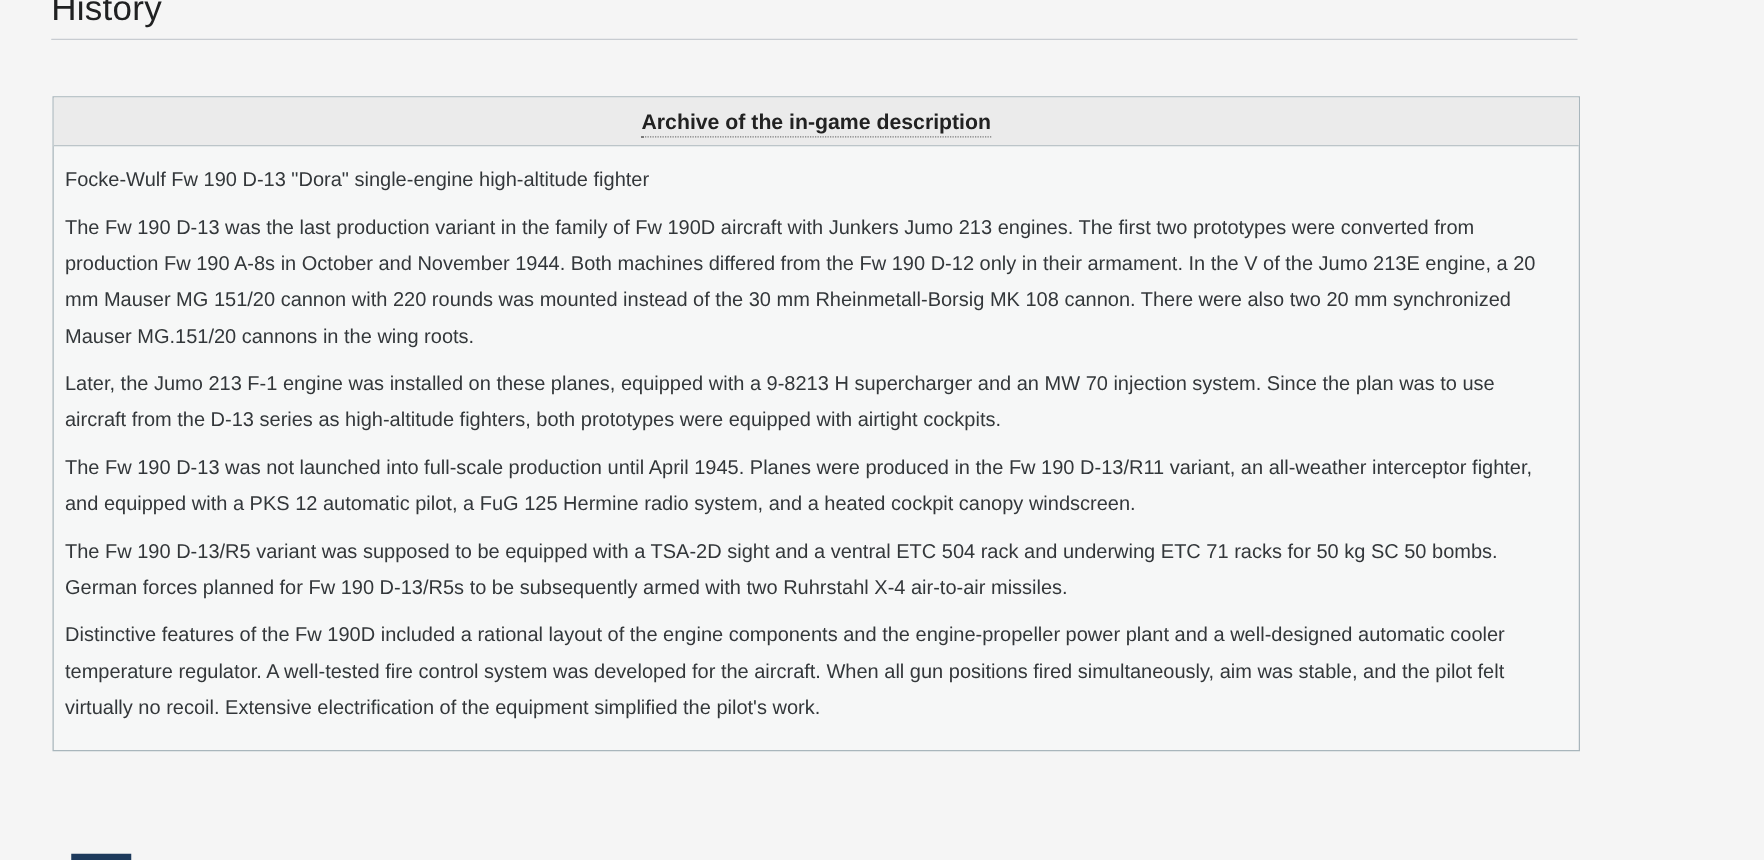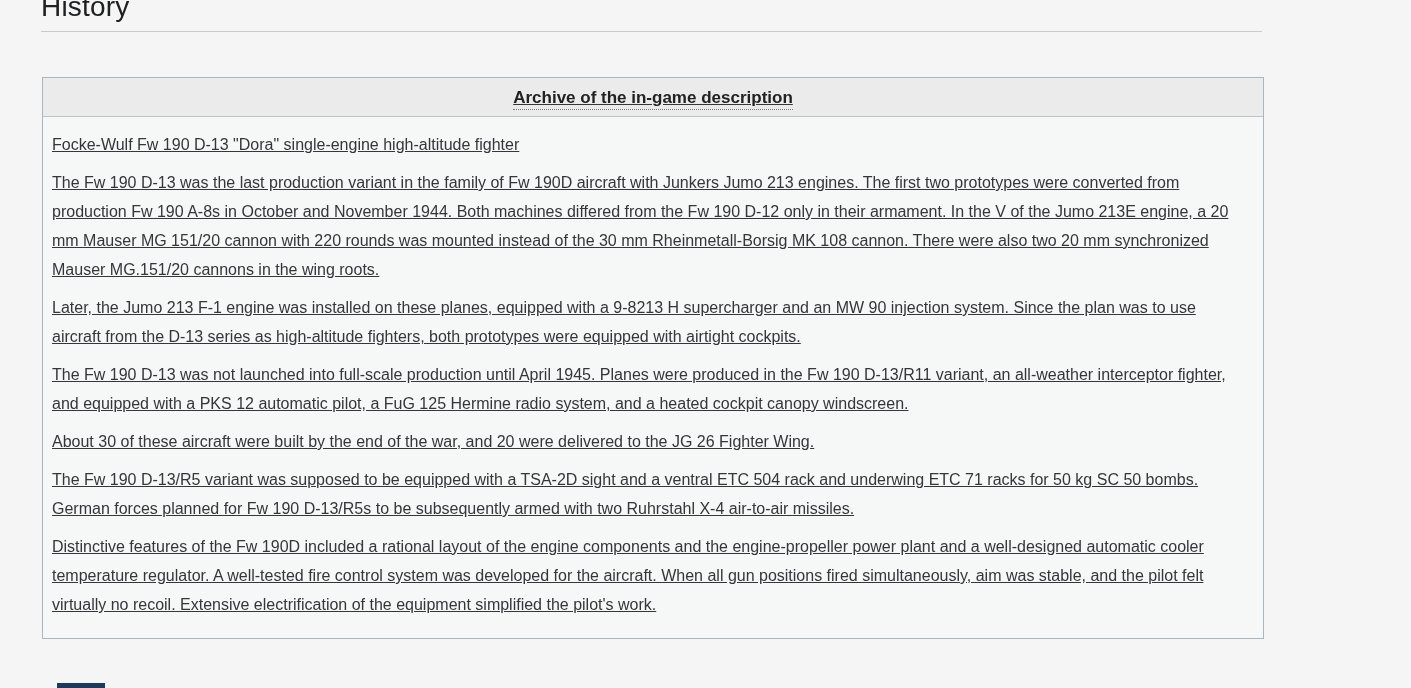--- a/index.html
+++ b/index.html
@@ -34,21 +34,20 @@
     border-bottom: 1px solid #c8ccd1;
   }
   .archive-box {
     position: absolute;
     left: 42px;
     top: 77px;
     width: 1222px;
     border: 1px solid #a9b6bc;
     background: #f6f7f7;
     box-sizing: border-box;
-    text-decoration: underline;
   }
   .archive-header {
     background: #ebebeb;
     border-bottom: 1px solid #bcc5c9;
     text-align: center;
     padding: 10px 0 8px 0;
   }
   .archive-title {
     font-size: 17px;
     font-weight: 700;
@@ -80,21 +79,20 @@
 
 <div class="heading-rule"></div>
 
 <div class="archive-box">
   <div class="archive-header">
     <span class="archive-title">Archive of the in-game description</span>
   </div>
   <div class="archive-body">
     <p>Focke-Wulf Fw 190 D-13 "Dora" single-engine high-altitude fighter</p>
     <p>The Fw 190 D-13 was the last production variant in the family of Fw 190D aircraft with Junkers Jumo 213 engines. The first two prototypes were converted from production Fw 190 A-8s in October and November 1944. Both machines differed from the Fw 190 D-12 only in their armament. In the V of the Jumo 213E engine, a 20 mm Mauser MG 151/20 cannon with 220 rounds was mounted instead of the 30 mm Rheinmetall-Borsig MK 108 cannon. There were also two 20 mm synchronized Mauser MG.151/20 cannons in the wing roots.</p>
-    <p>Later, the Jumo 213 F-1 engine was installed on these planes, equipped with a 9-8213 H supercharger and an MW 90 injection system. Since the plan was to use aircraft from the D-13 series as high-altitude fighters, both prototypes were equipped with airtight cockpits.</p>
+    <p>Later, the Jumo 213 F-1 engine was installed on these planes, equipped with a 9-8213 H supercharger and an MW 70 injection system. Since the plan was to use aircraft from the D-13 series as high-altitude fighters, both prototypes were equipped with airtight cockpits.</p>
     <p>The Fw 190 D-13 was not launched into full-scale production until April 1945. Planes were produced in the Fw 190 D-13/R11 variant, an all-weather interceptor fighter, and equipped with a PKS 12 automatic pilot, a FuG 125 Hermine radio system, and a heated cockpit canopy windscreen.</p>
-    <p>About 30 of these aircraft were built by the end of the war, and 20 were delivered to the JG 26 Fighter Wing.</p>
     <p>The Fw 190 D-13/R5 variant was supposed to be equipped with a TSA-2D sight and a ventral ETC 504 rack and underwing ETC 71 racks for 50 kg SC 50 bombs. German forces planned for Fw 190 D-13/R5s to be subsequently armed with two Ruhrstahl X-4 air-to-air missiles.</p>
     <p>Distinctive features of the Fw 190D included a rational layout of the engine components and the engine-propeller power plant and a well-designed automatic cooler temperature regulator. A well-tested fire control system was developed for the aircraft. When all gun positions fired simultaneously, aim was stable, and the pilot felt virtually no recoil. Extensive electrification of the equipment simplified the pilot's work.</p>
   </div>
 </div>
 
 <div class="partial-bar"></div>
 
 </body></html>

